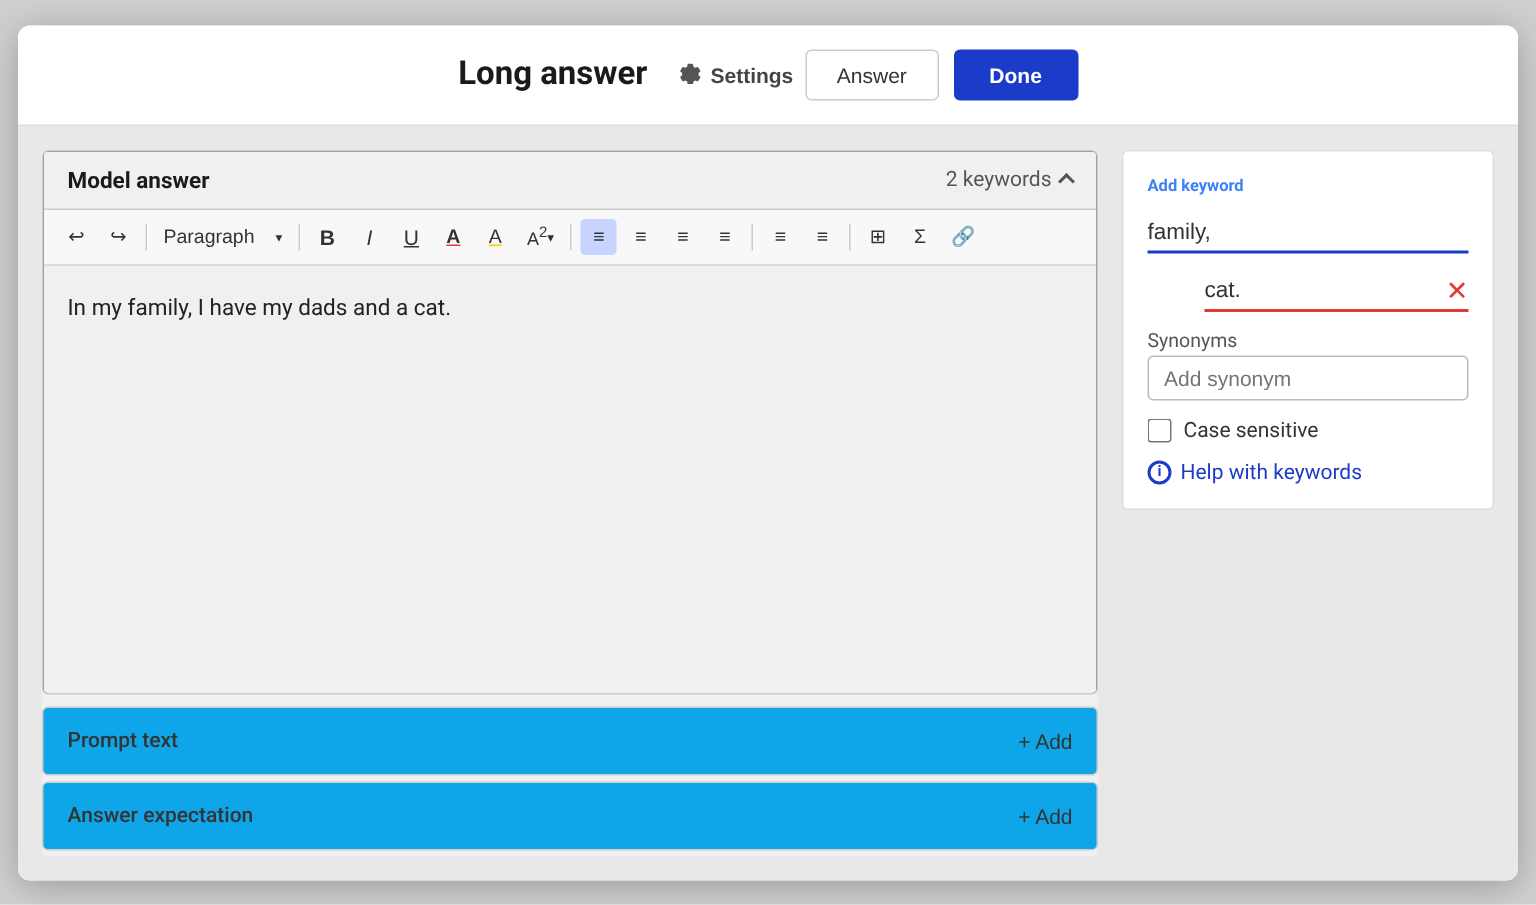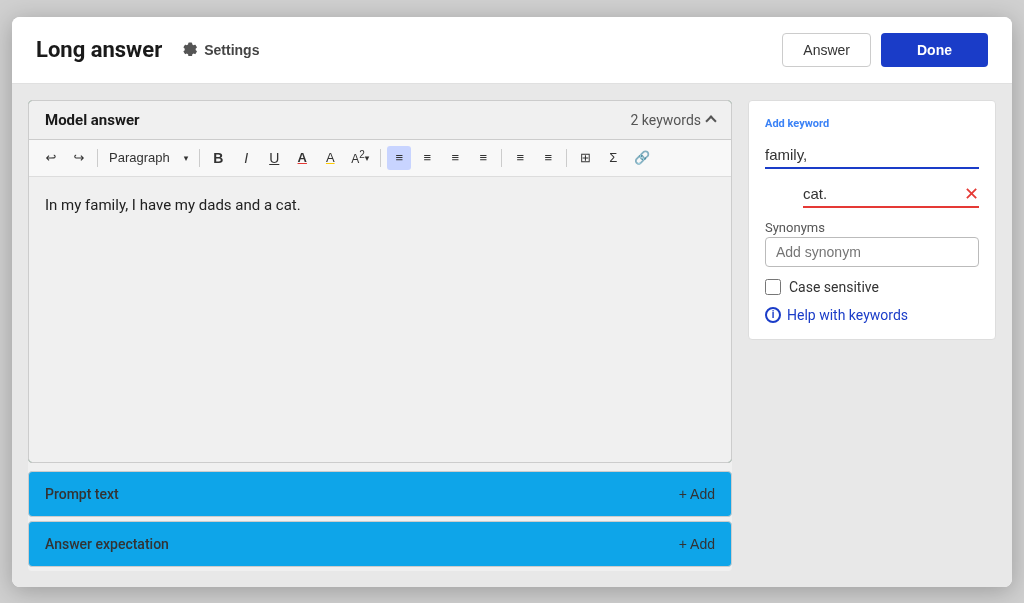--- a/index.html
+++ b/index.html
@@ -22,21 +22,21 @@
       height: 570px;
       display: flex;
       flex-direction: column;
       overflow: hidden;
     }
 
     
     .modal-header {
       display: flex;
       align-items: center;
-      justify-content: space-between;
+      justify-content: center;
       padding: 16px 24px;
       border-bottom: 1px solid #e0e0e0;
       background: #fff;
     }
 
     .header-left {
       display: flex;
       align-items: center;
       gap: 12px;
     }
@@ -72,21 +72,21 @@
       padding: 8px 20px;
       border: 1px solid #ccc;
       background: #fff;
       border-radius: 4px;
       cursor: pointer;
       font-size: 14px;
       color: #333;
     }
 
     .btn-done {
-      padding: 8px 36px;
+      padding: 8px 24px;
       background: #1a3cc8;
       color: #fff;
       border: none;
       border-radius: 4px;
       cursor: pointer;
       font-size: 14px;
       font-weight: 600;
     }
 
     

